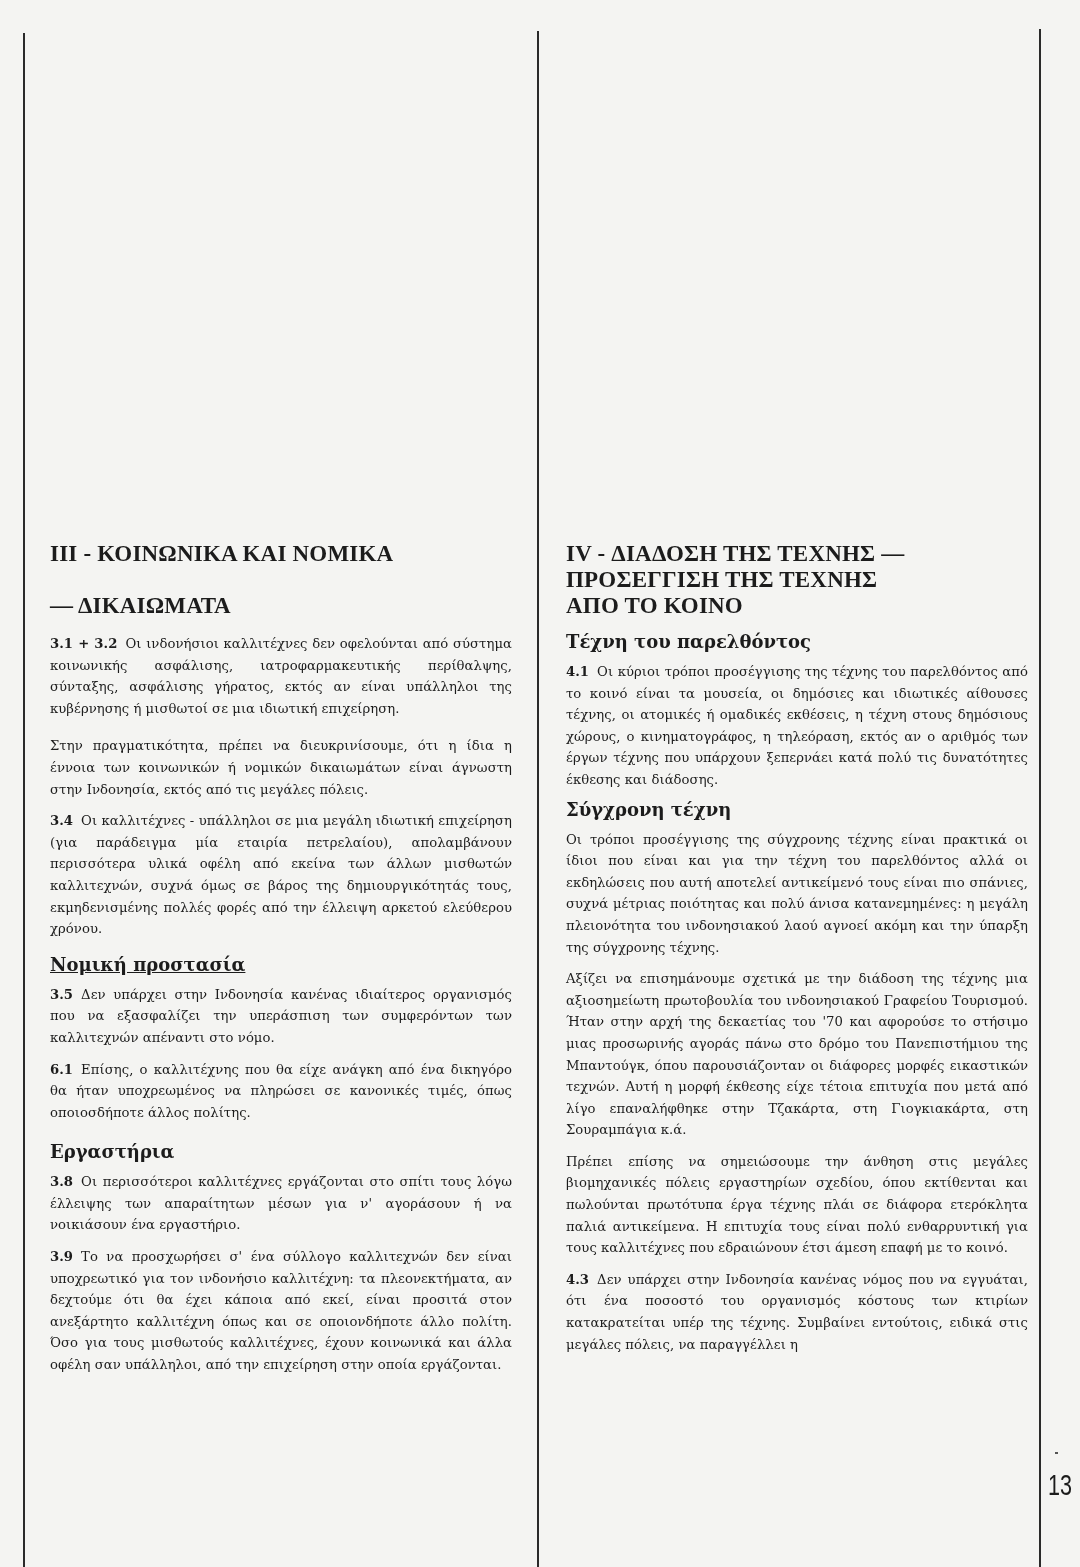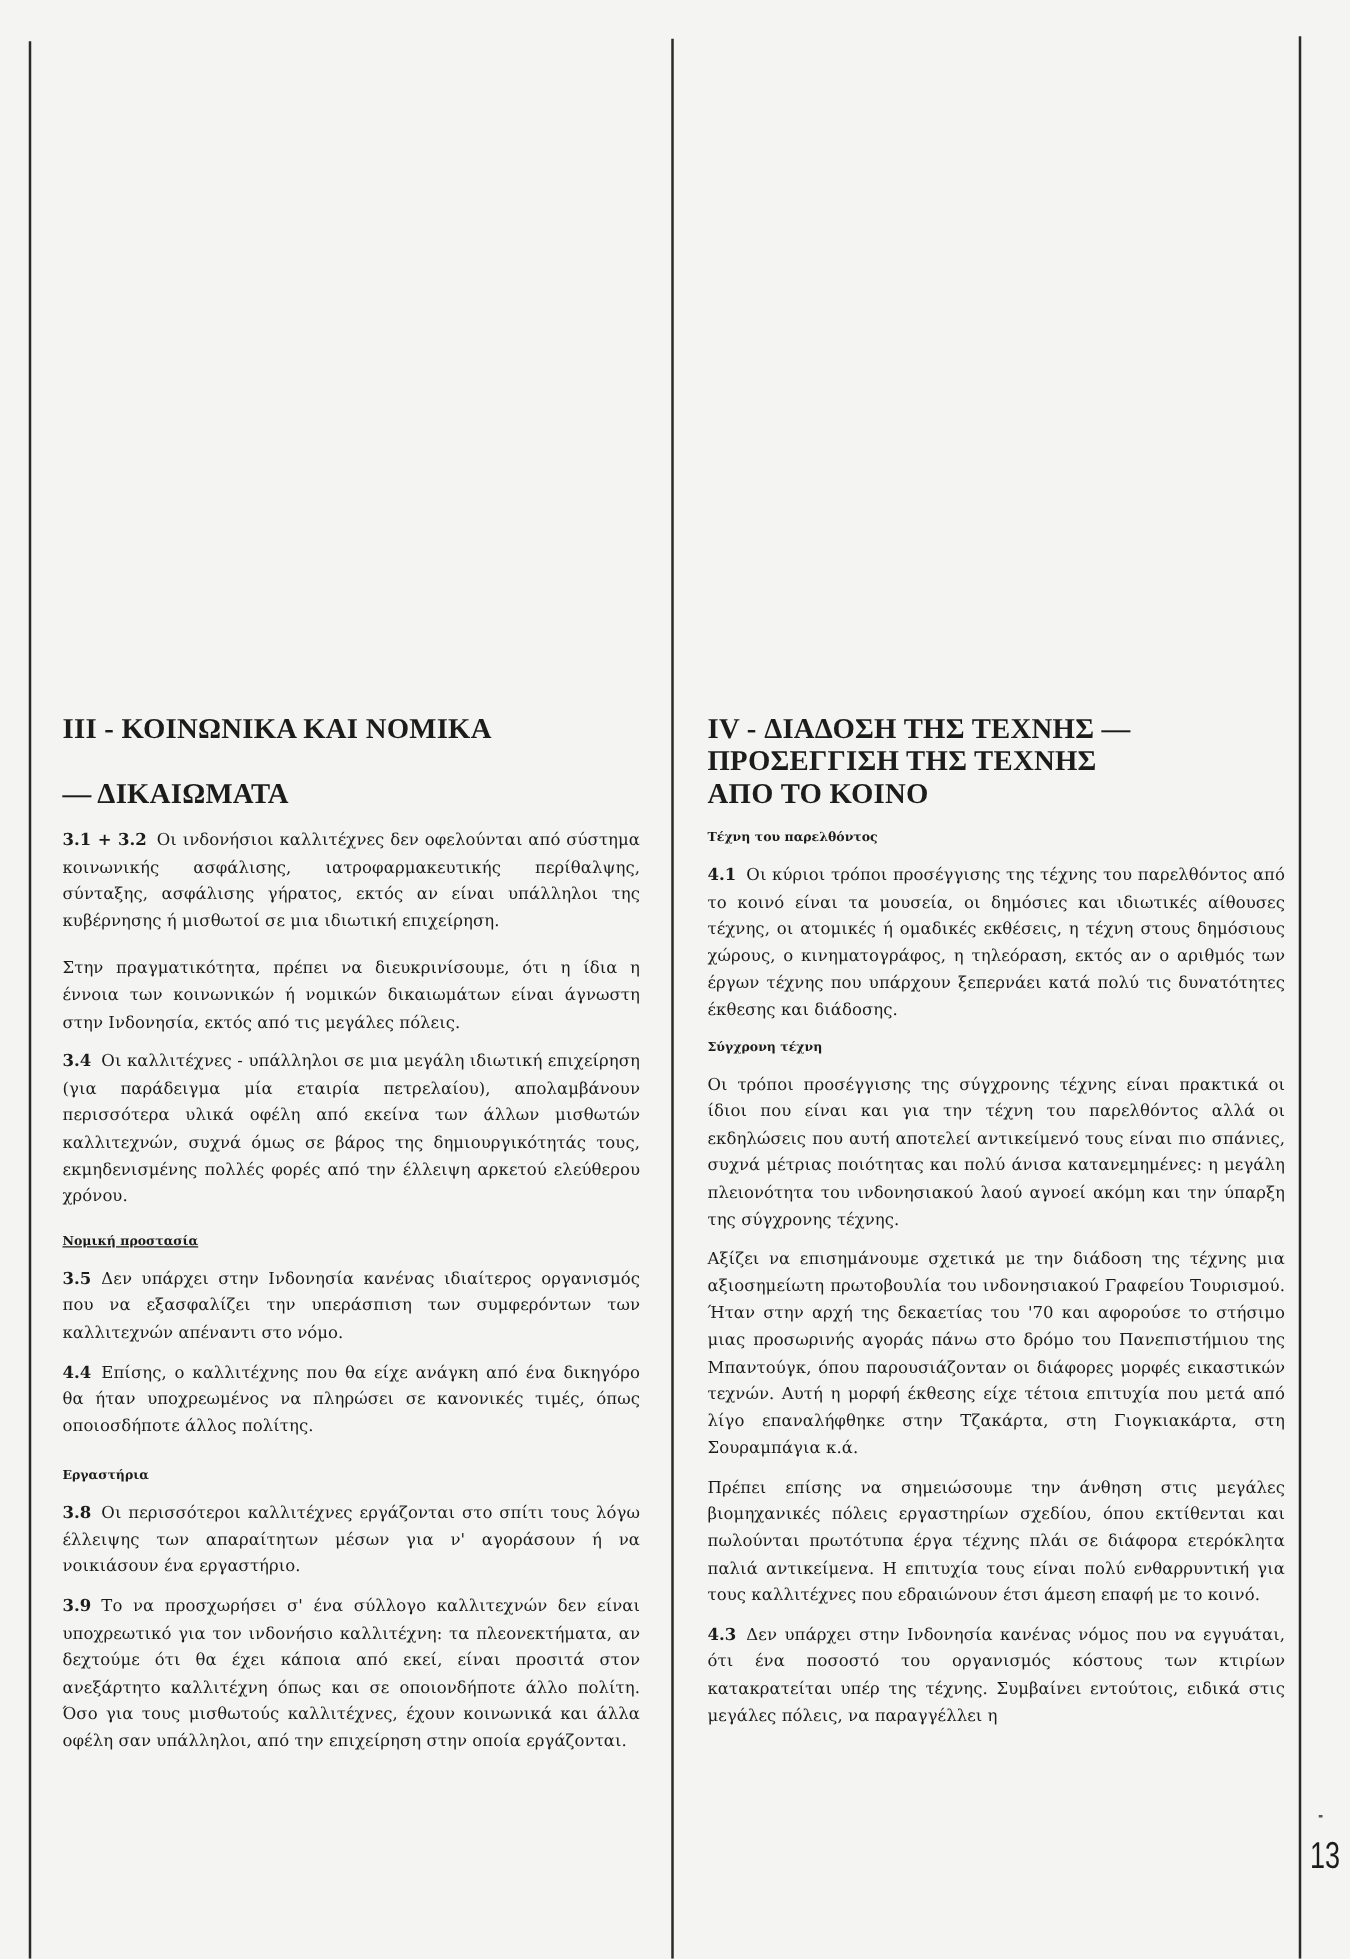--- a/index.html
+++ b/index.html
@@ -7,32 +7,32 @@
     width: 1080px; height: 1567px; position: relative; overflow: hidden;
     background: #f4f4f2;
     font-family: "DejaVu Serif", "Liberation Serif", serif;
     color: #1c1c1c;
   }
   .vline { position: absolute; width: 2px; background: #2a2a2a; }
   .vline.left { left: 23px; top: 33px; bottom: 0; }
   .vline.mid { left: 537px; top: 31px; bottom: 0; }
   .vline.right { left: 1039px; top: 29px; bottom: 0; }
 
-  .column { position: absolute; top: 570px; width: 462px; }
+  .column { position: absolute; top: 541px; width: 462px; }
   .column.left { left: 50px; }
   .column.right { left: 566px; }
 
   .section-title {
     font-family: "Liberation Serif", "DejaVu Serif", serif;
     font-weight: bold; font-size: 23px; line-height: 26px;
     margin: 0 0 14px 0; letter-spacing: 0.2px;
   }
   .subhead {
     font-family: "DejaVu Serif", serif; font-weight: bold;
-    font-size: 10px; line-height: 18px; margin: 6px 0 10px 0;
+    font-size: 18px; line-height: 18px; margin: 6px 0 10px 0;
   }
   p.para {
     font-size: 13.2px; line-height: 21.6px; margin: 0 0 10px 0;
     text-align: justify; letter-spacing: 0.05px;
   }
   p.para.tight { margin-bottom: 16px; }
   .num { font-weight: bold; margin-right: 8px; }
   .page-number {
     position: absolute; left: 1048px; top: 1468px;
     font-family: "Liberation Sans", sans-serif; font-size: 30px;
@@ -63,21 +63,21 @@
   <p class="para">
     <span class="num">3.4</span><span>Οι καλλιτέχνες - υπάλληλοι σε μια μεγάλη ιδιωτική επιχείρηση (για παράδειγμα μία εταιρία πετρελαίου), απολαμβάνουν περισσότερα υλικά οφέλη από εκείνα των άλλων μισθωτών καλλιτεχνών, συχνά όμως σε βάρος της δημιουργικότητάς τους, εκμηδενισμένης πολλές φορές από την έλλειψη αρκετού ελεύθερου χρόνου.</span>
   </p>
 
   <div class="subhead" style="margin-top:16px;text-decoration:underline;">Νομική προστασία</div>
 
   <p class="para">
     <span class="num">3.5</span><span>Δεν υπάρχει στην Ινδονησία κανένας ιδιαίτερος οργανισμός που να εξασφαλίζει την υπεράσπιση των συμφερόντων των καλλιτεχνών απέναντι στο νόμο.</span>
   </p>
   <p class="para">
-    <span class="num">4.4</span><span>Επίσης, ο καλλιτέχνης που θα είχε ανάγκη από ένα δικηγόρο θα ήταν υποχρεωμένος να πληρώσει σε κανονικές τιμές, όπως οποιοσδήποτε άλλος πολίτης.</span>
+    <span class="num">6.1</span><span>Επίσης, ο καλλιτέχνης που θα είχε ανάγκη από ένα δικηγόρο θα ήταν υποχρεωμένος να πληρώσει σε κανονικές τιμές, όπως οποιοσδήποτε άλλος πολίτης.</span>
   </p>
 
   <div class="subhead" style="margin-top:20px;">Εργαστήρια</div>
 
   <p class="para">
     <span class="num">3.8</span><span>Οι περισσότεροι καλλιτέχνες εργάζονται στο σπίτι τους λόγω έλλειψης των απαραίτητων μέσων για ν' αγοράσουν ή να νοικιάσουν ένα εργαστήριο.</span>
   </p>
   <p class="para">
     <span class="num">3.9</span><span>Το να προσχωρήσει σ' ένα σύλλογο καλλιτεχνών δεν είναι υποχρεωτικό για τον ινδονήσιο καλλιτέχνη: τα πλεονεκτήματα, αν δεχτούμε ότι θα έχει κάποια από εκεί, είναι προσιτά στον ανεξάρτητο καλλιτέχνη όπως και σε οποιονδήποτε άλλο πολίτη. Όσο για τους μισθωτούς καλλιτέχνες, έχουν κοινωνικά και άλλα οφέλη σαν υπάλληλοι, από την επιχείρηση στην οποία εργάζονται.</span>
   </p>

